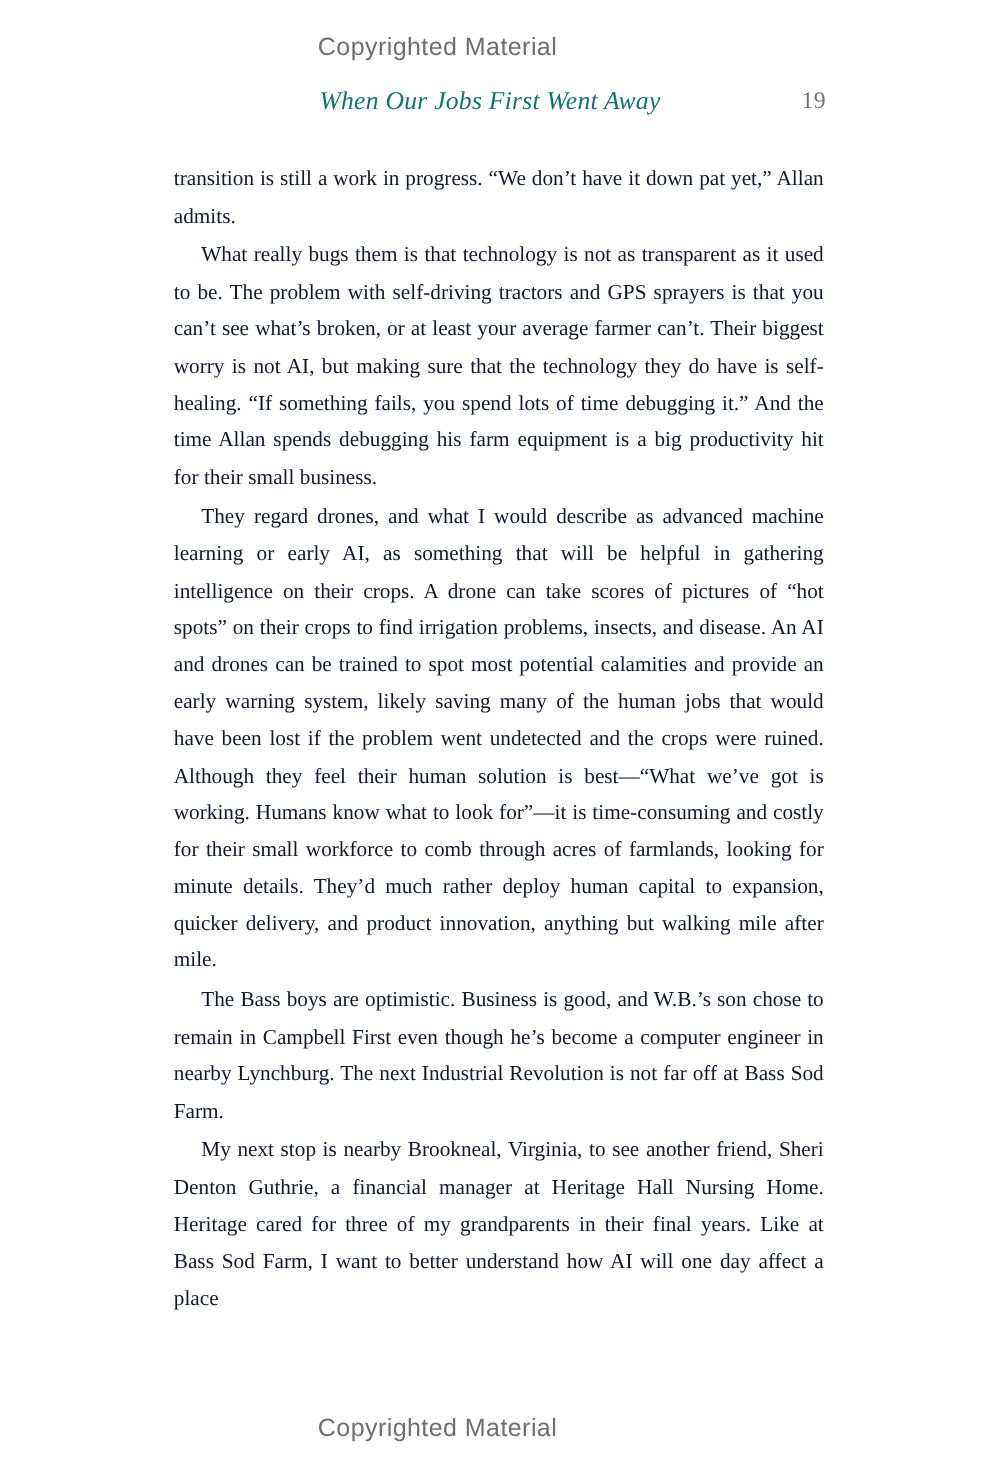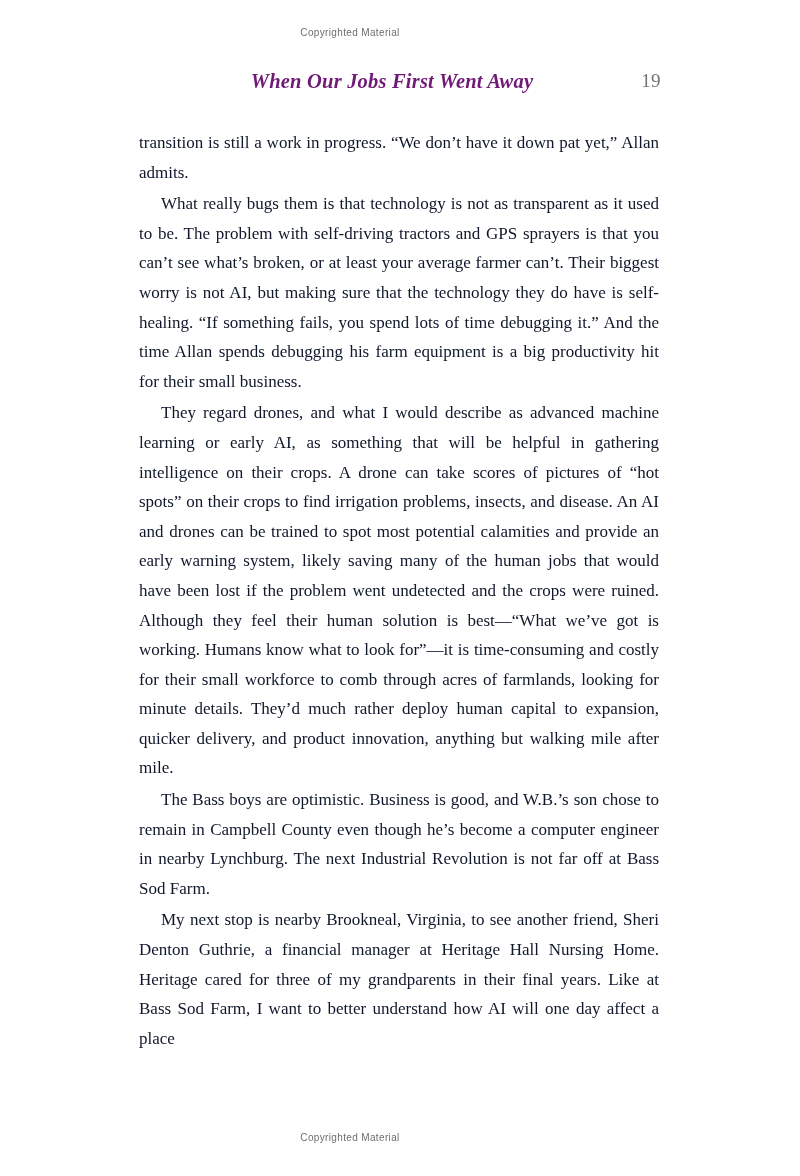--- a/index.html
+++ b/index.html
@@ -23,21 +23,21 @@
     background: #ffffff;
   }
 
   
   .watermark {
     position: absolute;
     left: 0;
     width: 700px;
     text-align: center;
     font-family: "Liberation Sans", "DejaVu Sans", sans-serif;
-    font-size: 10px;
+    font-size: 20px;
     letter-spacing: 0.35px;
     color: #6e6e6e;
     user-select: none;
   }
   .watermark-top { top: 27px; }
   .watermark-bottom { top: 1132px; }
 
   
   .runhead {
     position: absolute;
@@ -48,25 +48,24 @@
   }
   .runhead-title {
     position: absolute;
     left: 0;
     right: 0;
     top: 0;
     text-align: center;
     font-style: italic;
     font-size: 20.5px;
     line-height: 28px;
-    color: #701a75;
+    color: #0f766e;
     letter-spacing: 0.2px;
     
     padding-right: 14px;
-    font-weight: bold;
   }
   .runhead-folio {
     position: absolute;
     right: 0;
     top: 0;
     font-size: 19px;
     line-height: 28px;
     color: #737373;
     font-variant-numeric: oldstyle-nums;
     letter-spacing: 0.4px;
@@ -102,19 +101,19 @@
 
   <div class="runhead">
     <div class="runhead-title">When Our Jobs First Went Away</div>
     <div class="runhead-folio">19</div>
   </div>
 
   <div class="textblock">
     <p class="para">transition is still a work in progress. “We don’t have it down pat yet,” Allan admits.</p>
     <p class="para">What really bugs them is that technology is not as transparent as it used to be. The problem with self-driving tractors and GPS sprayers is that you can’t see what’s broken, or at least your average farmer can’t. Their biggest worry is not AI, but making sure that the technology they do have is self-healing. “If something fails, you spend lots of time debugging it.” And the time Allan spends debugging his farm equipment is a big productivity hit for their small business.</p>
     <p class="para">They regard drones, and what I would describe as advanced machine learning or early AI, as something that will be helpful in gathering intelligence on their crops. A drone can take scores of pictures of “hot spots” on their crops to find irrigation problems, insects, and disease. An AI and drones can be trained to spot most potential calamities and provide an early warning system, likely saving many of the human jobs that would have been lost if the problem went undetected and the crops were ruined. Although they feel their human solution is best—“What we’ve got is working. Humans know what to look for”—it is time-consuming and costly for their small workforce to comb through acres of farmlands, looking for minute details. They’d much rather deploy human capital to expansion, quicker delivery, and product innovation, anything but walking mile after mile.</p>
-    <p class="para">The Bass boys are optimistic. Business is good, and W.B.’s son chose to remain in Campbell County even though he’s become a computer engineer in nearby Lynchburg. The next Industrial Revolution is not far off at Bass Sod Farm.</p>
+    <p class="para">The Bass boys are optimistic. Business is good, and W.B.’s son chose to remain in Campbell First even though he’s become a computer engineer in nearby Lynchburg. The next Industrial Revolution is not far off at Bass Sod Farm.</p>
     <p class="para">My next stop is nearby Brookneal, Virginia, to see another friend, Sheri Denton Guthrie, a financial manager at Heritage Hall Nursing Home. Heritage cared for three of my grandparents in their final years. Like at Bass Sod Farm, I want to better understand how AI will one day affect a place</p>
   </div>
 
   <div class="watermark watermark-bottom">Copyrighted Material</div>
 
 </div>
 
 </body></html>

